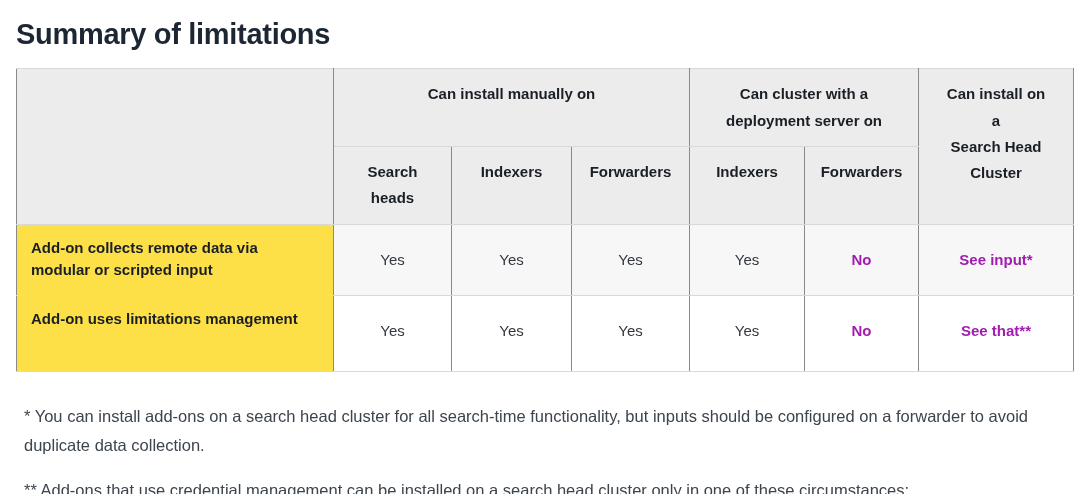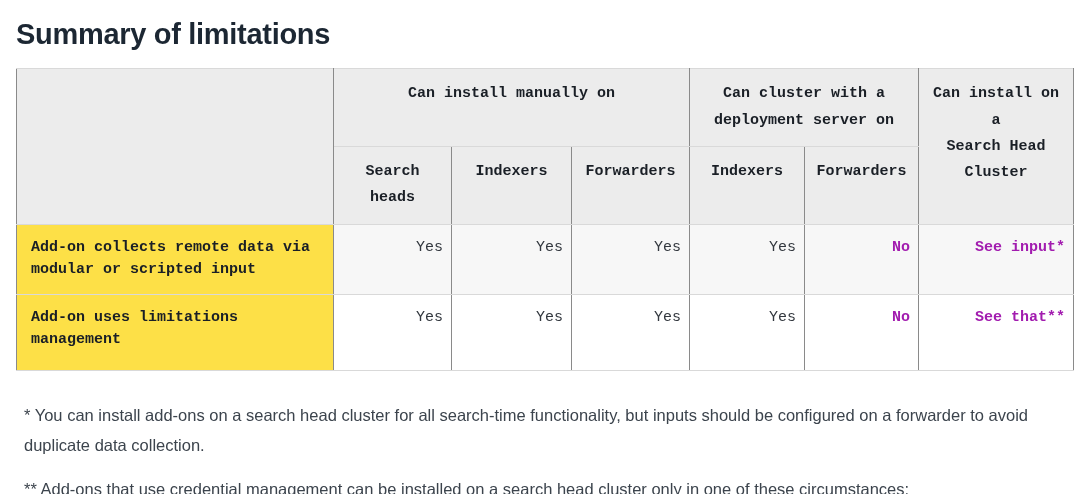--- a/index.html
+++ b/index.html
@@ -21,21 +21,20 @@
     font-weight: 800;
     letter-spacing: -0.3px;
     color: #1c2733;
   }
   table.limits {
     border-collapse: collapse;
     table-layout: fixed;
     width: 1057px;
     font-size: 15px;
     margin: 0 13px 30px 0;
-    font-family: Liberation Mono, monospace;
   }
   table.limits th,
   table.limits td {
     border: 1px solid;
     
     border-color: #d9d9d9 #8a8a8a;
     vertical-align: top;
   }
   thead th {
     background: #ececec;
@@ -52,22 +51,22 @@
   tr.br2 { height: 76px; }
   tbody th.rowlabel {
     background: #fde047;
     text-align: left;
     font-weight: 700;
     color: #1a1f26;
     padding: 12px 14px;
     line-height: 1.45;
   }
   tbody td {
-    text-align: right;
-    padding: 12px 8px;
+    text-align: center;
+    padding: 24px 8px;
     line-height: 1.45;
     color: #33383f;
     background: #ffffff;
   }
   tr.br1 td { background: #f7f7f7; }
   td.strong { font-weight: 700; color: #a21caf; }
   p.footnote {
     max-width: 1048px;
     margin: 0 0 15px 8px;
     font-size: 16.5px;

